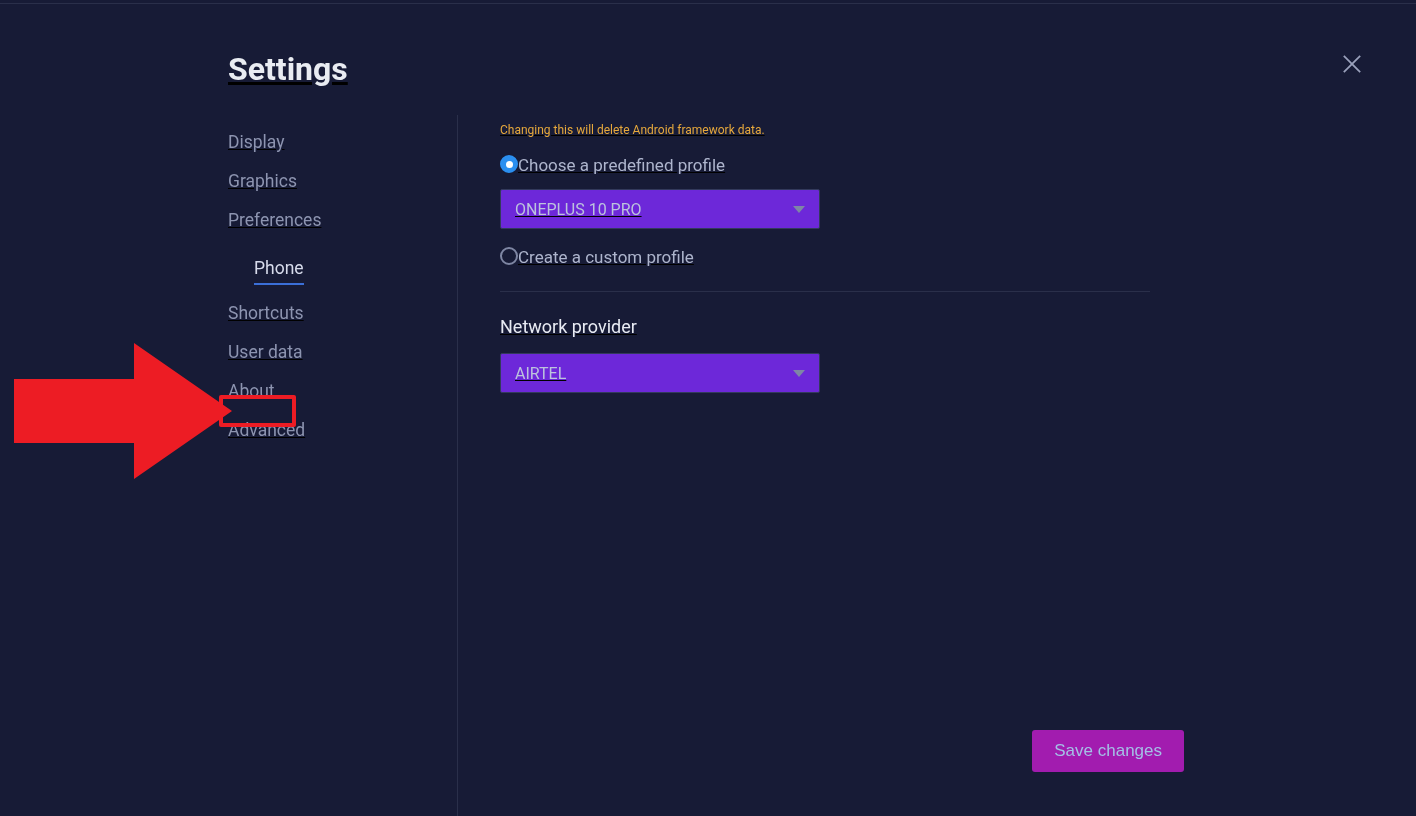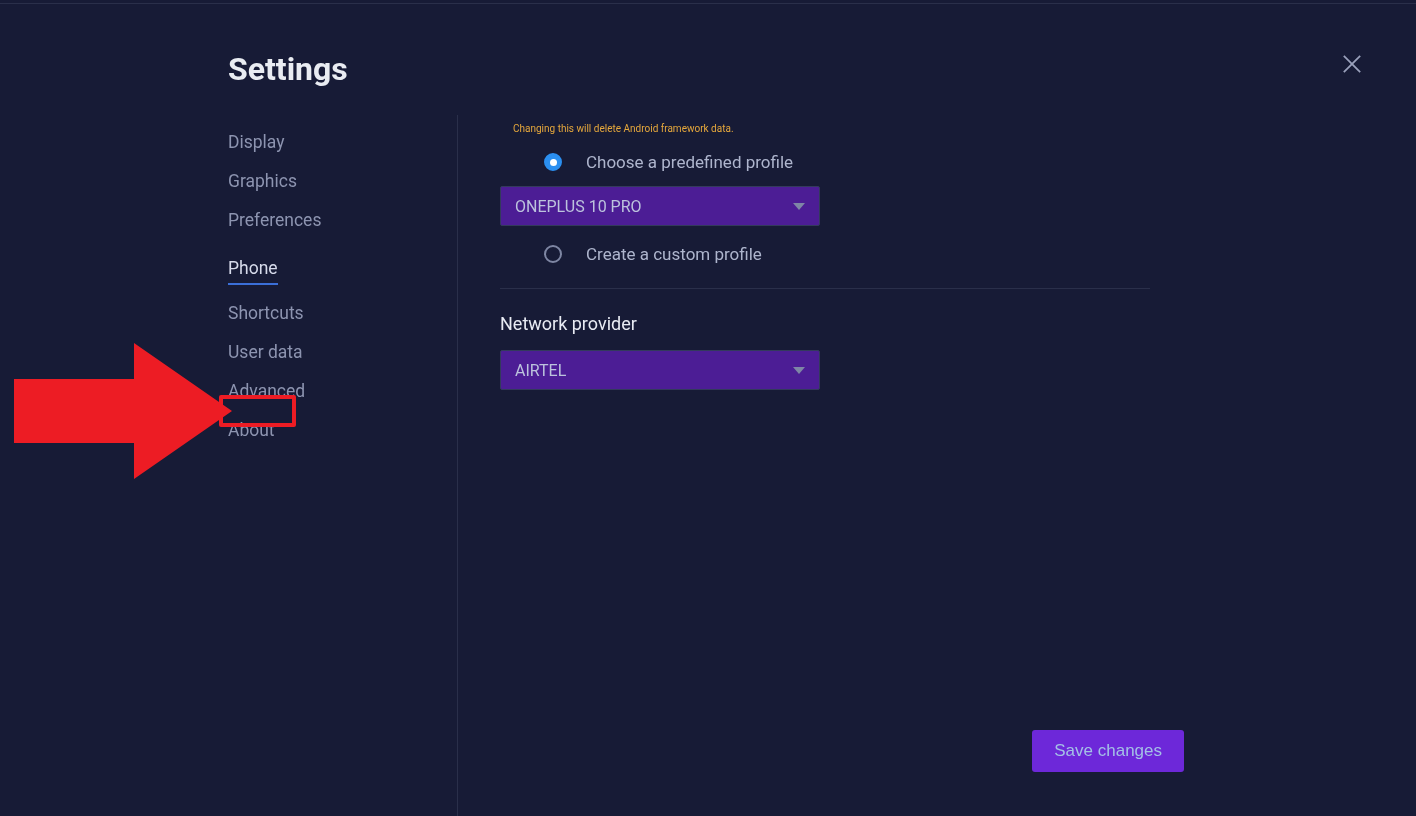--- a/index.html
+++ b/index.html
@@ -20,20 +20,21 @@
       top: 3px;
       left: 0;
       right: 0;
       height: 1px;
       background: #2a2f4a;
     }
     .container {
       padding: 50px 228px 0 228px;
       height: 100%;
       position: relative;
+      text-decoration: underline;
     }
     .page-title {
       color: #e9ecf2;
       font-size: 32px;
       font-weight: 700;
       margin-bottom: 35px;
     }
     .content-wrap {
       display: flex;
       position: relative;
@@ -56,47 +57,46 @@
       font-size: 17.5px;
       padding: 9px 0;
       cursor: pointer;
       line-height: 1.2;
     }
     .sidebar-item.active {
       color: #d7dbeb;
       padding-bottom: 4px;
       display: inline-block;
       border-bottom: 2px solid #3b6fd8;
+      margin-left: 26px;
     }
     .active-wrap {
       padding: 9px 0;
     }
     .main-panel {
       padding-left: 42px;
       flex: 1;
       color: #e5e8f2;
     }
     .section-title {
       font-size: 18px;
       color: #e8ebf3;
       font-weight: 400;
       margin-bottom: 4px;
     }
     .warning-text {
       color: #e6a83c;
-      font-size: 10px;
+      font-size: 12px;
       margin-bottom: 18px;
-      margin-left: 13px;
     }
     .radio-row {
       display: flex;
-      align-items: center;
-      gap: 24px;
+      align-items: flex-start;
+      gap: 0;
       margin-bottom: 14px;
-      margin-left: 44px;
     }
     .radio-row.second {
       margin-top: 18px;
     }
     .radio-circle {
       width: 18px;
       height: 18px;
       border-radius: 50%;
       border: 2px solid #7e86a3;
       display: flex;
@@ -115,21 +115,21 @@
       border-radius: 50%;
       background: #fff;
     }
     .radio-label {
       color: #aeb5cd;
       font-size: 17px;
     }
     .select-box {
       width: 320px;
       height: 40px;
-      background: #4c1d95;
+      background: #6d28d9;
       border: 1px solid #333a5c;
       border-radius: 2px;
       display: flex;
       align-items: center;
       justify-content: space-between;
       padding: 0 14px;
       cursor: pointer;
       color: #bcc3dd;
       font-size: 16px;
     }
@@ -156,21 +156,21 @@
       color: #9aa1bc;
     }
     .close-icon svg {
       width: 100%;
       height: 100%;
     }
     .save-btn {
       position: absolute;
       bottom: 44px;
       right: 232px;
-      background: #6d28d9;
+      background: #a21caf;
       color: #a4c0e6;
       font-size: 17px;
       padding: 11px 22px;
       border: none;
       border-radius: 3px;
       cursor: pointer;
     }
     .annotation-arrow {
       position: absolute;
       left: 14px;
@@ -205,22 +205,22 @@
 
   <div class="content-wrap">
     <div class="sidebar">
       <div class="sidebar-divider"></div>
       <div class="sidebar-item">Display</div>
       <div class="sidebar-item">Graphics</div>
       <div class="sidebar-item">Preferences</div>
       <div class="active-wrap"><span class="sidebar-item active">Phone</span></div>
       <div class="sidebar-item">Shortcuts</div>
       <div class="sidebar-item">User data</div>
+      <div class="sidebar-item">About</div>
       <div class="sidebar-item">Advanced</div>
-      <div class="sidebar-item">About</div>
     </div>
 
     <div class="main-panel">
       <div class="warning-text">Changing this will delete Android framework data.</div>
 
       <div class="radio-row">
         <div class="radio-circle selected"></div>
         <div class="radio-label">Choose a predefined profile</div>
       </div>
 

